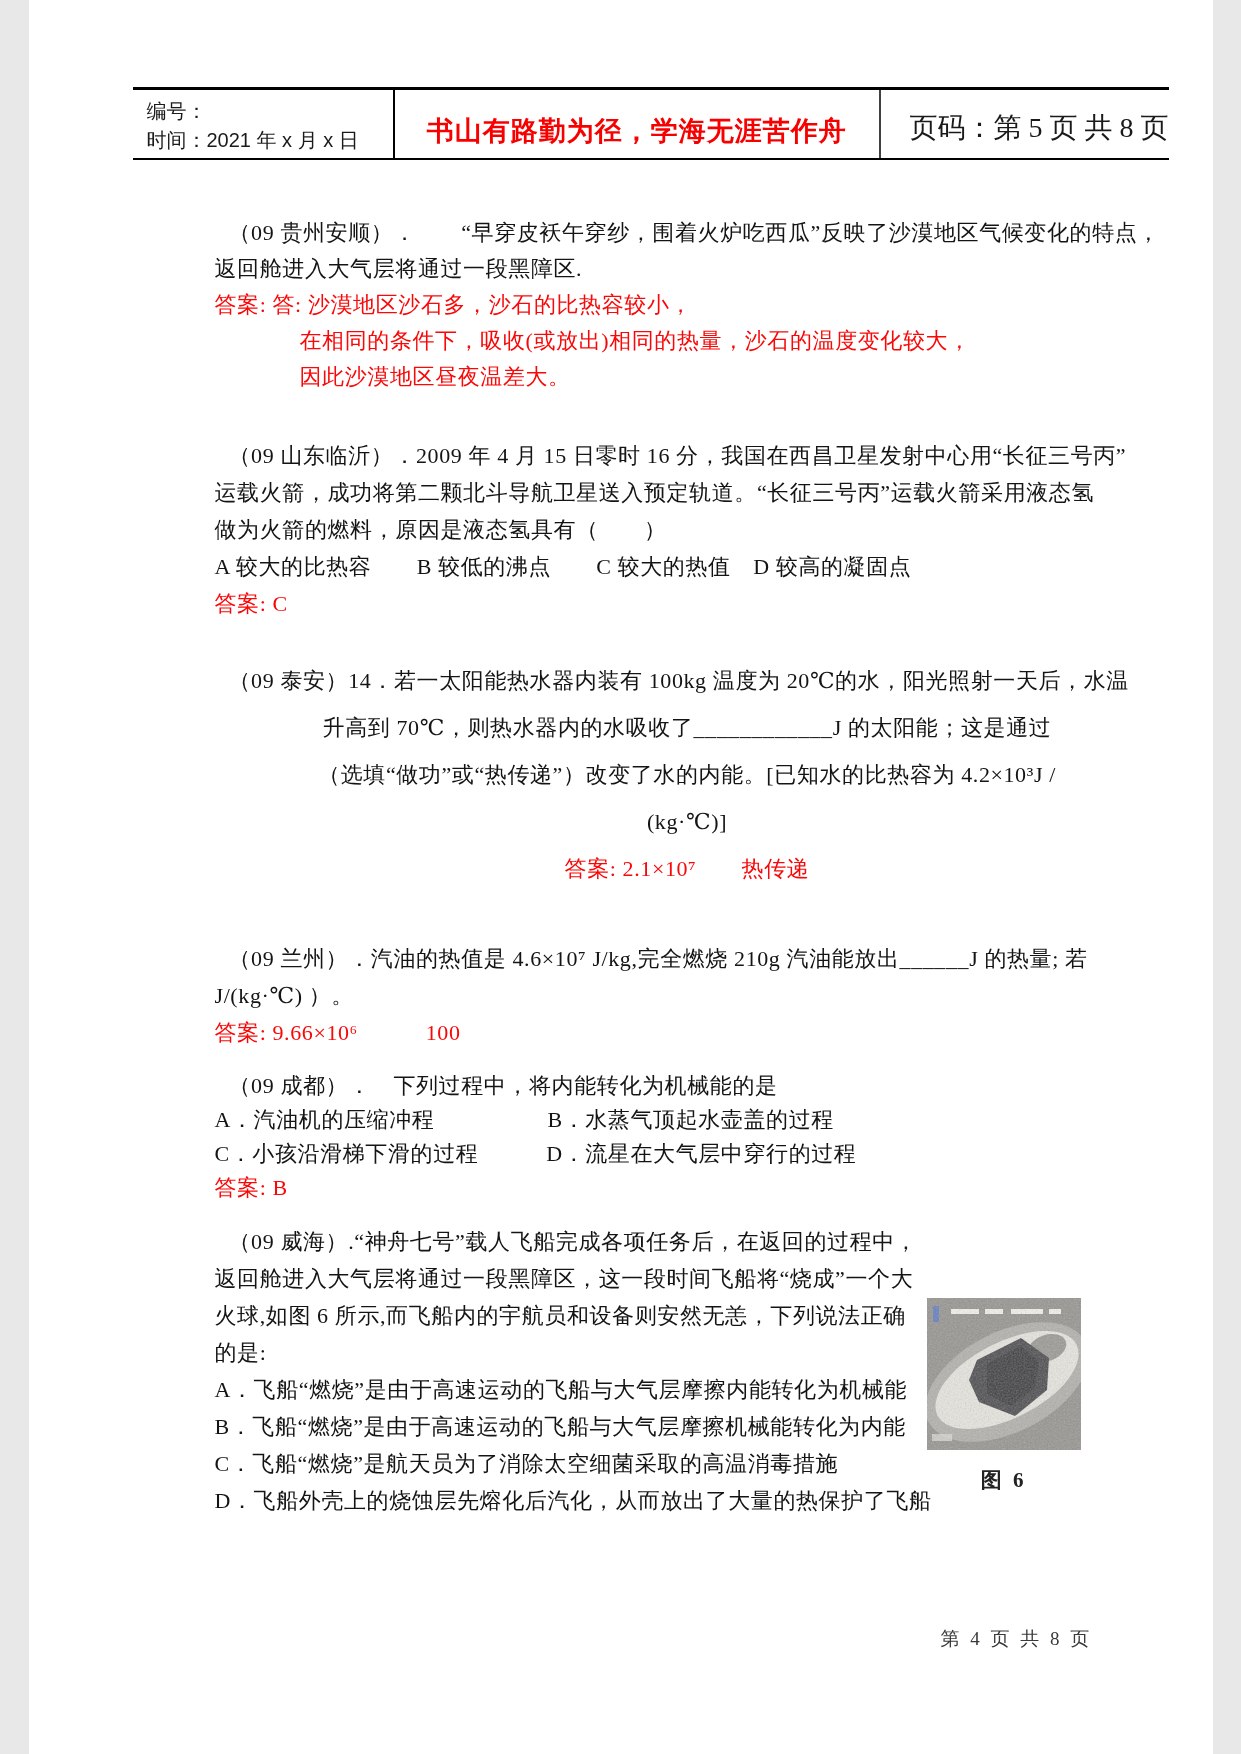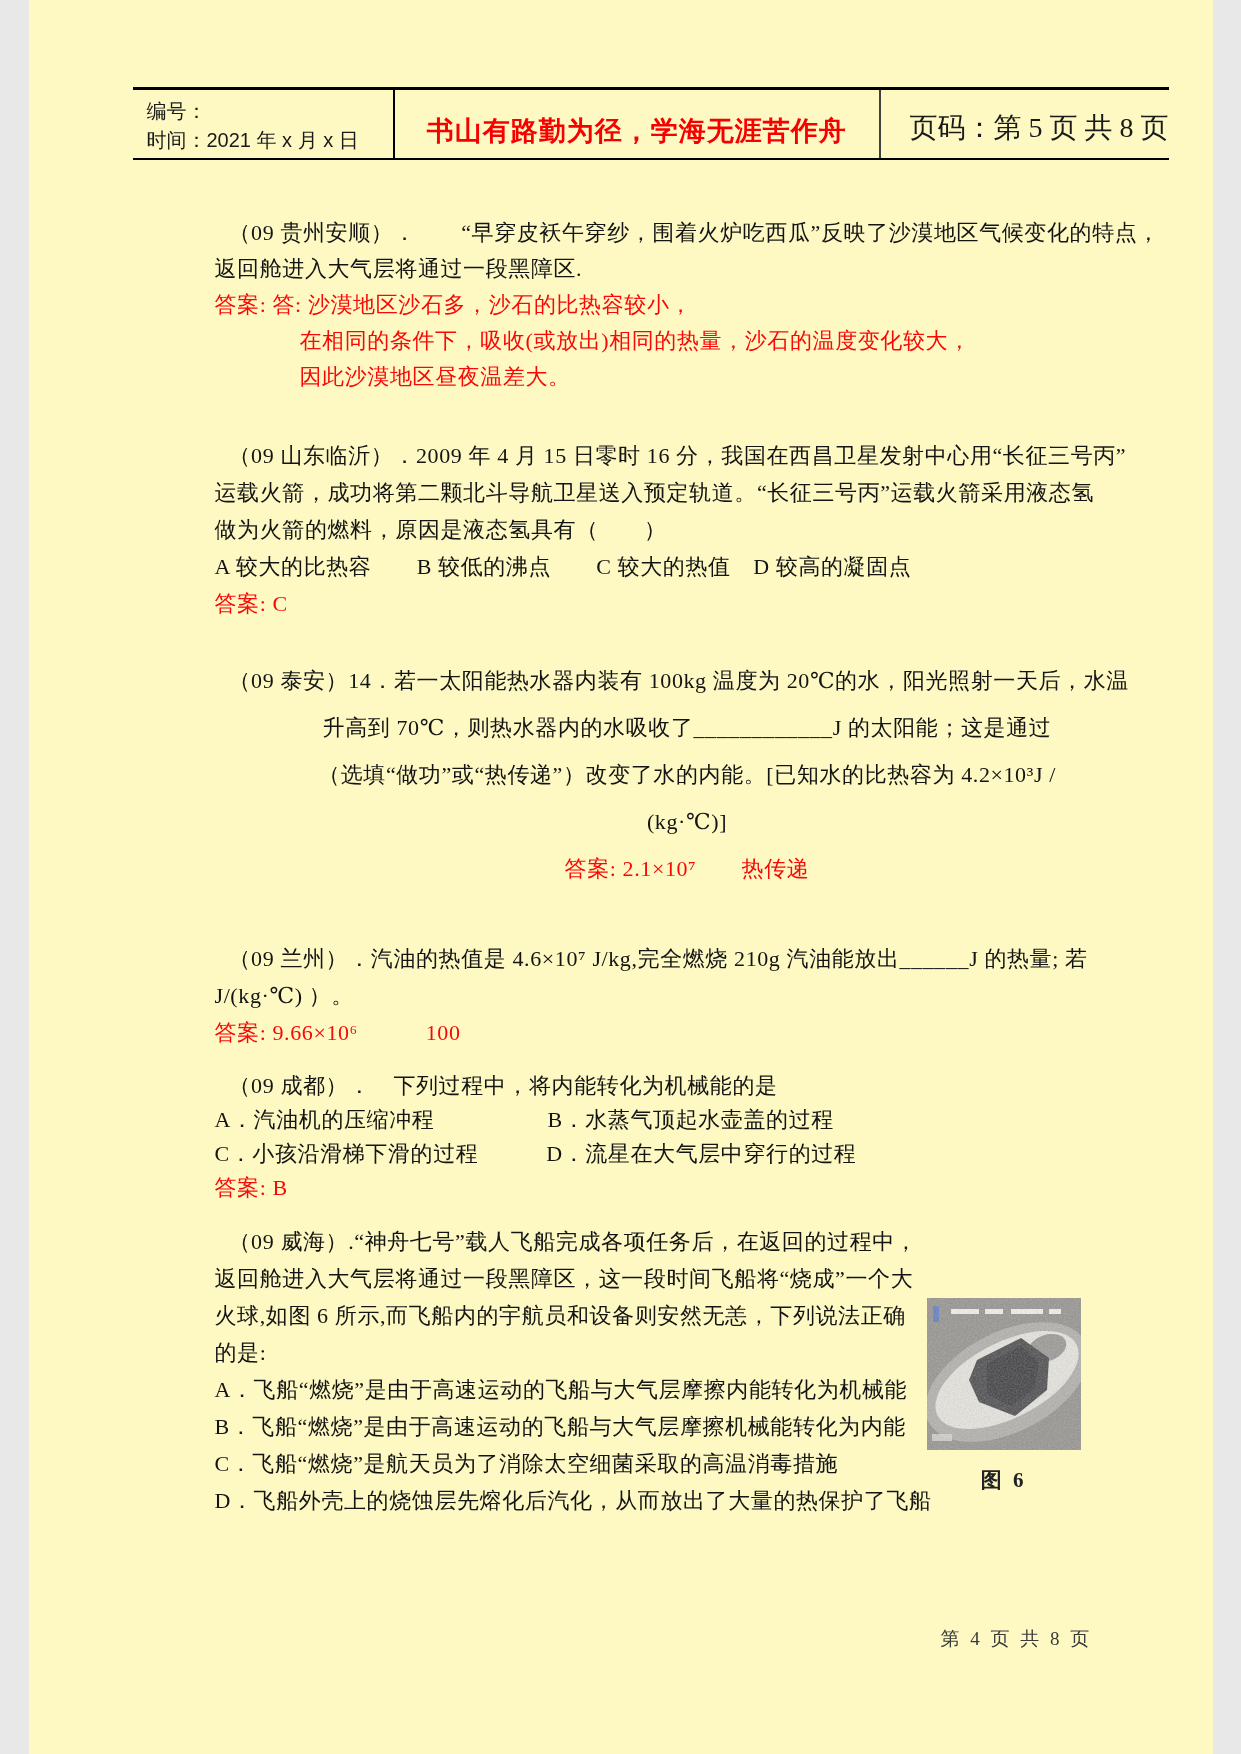--- a/index.html
+++ b/index.html
@@ -1,19 +1,19 @@
 <!DOCTYPE html>
 <html><head>
 <meta charset="utf-8">
 <style>
   html,body{margin:0;padding:0;background:#e8e8e8;}
   .page{
     position:relative;
     width:1184px;height:1754px;
-    background:#fef9c3;
+    background:#ffffff;
     font-family:"Liberation Serif","DejaVu Serif",serif;
     color:#141414;
     overflow:hidden;
     margin:0 auto;
   }
 
   
   .hdr{
     position:absolute;left:104px;top:87px;width:1036px;height:73px;
     border-top:3px solid #000;border-bottom:2px solid #000;

